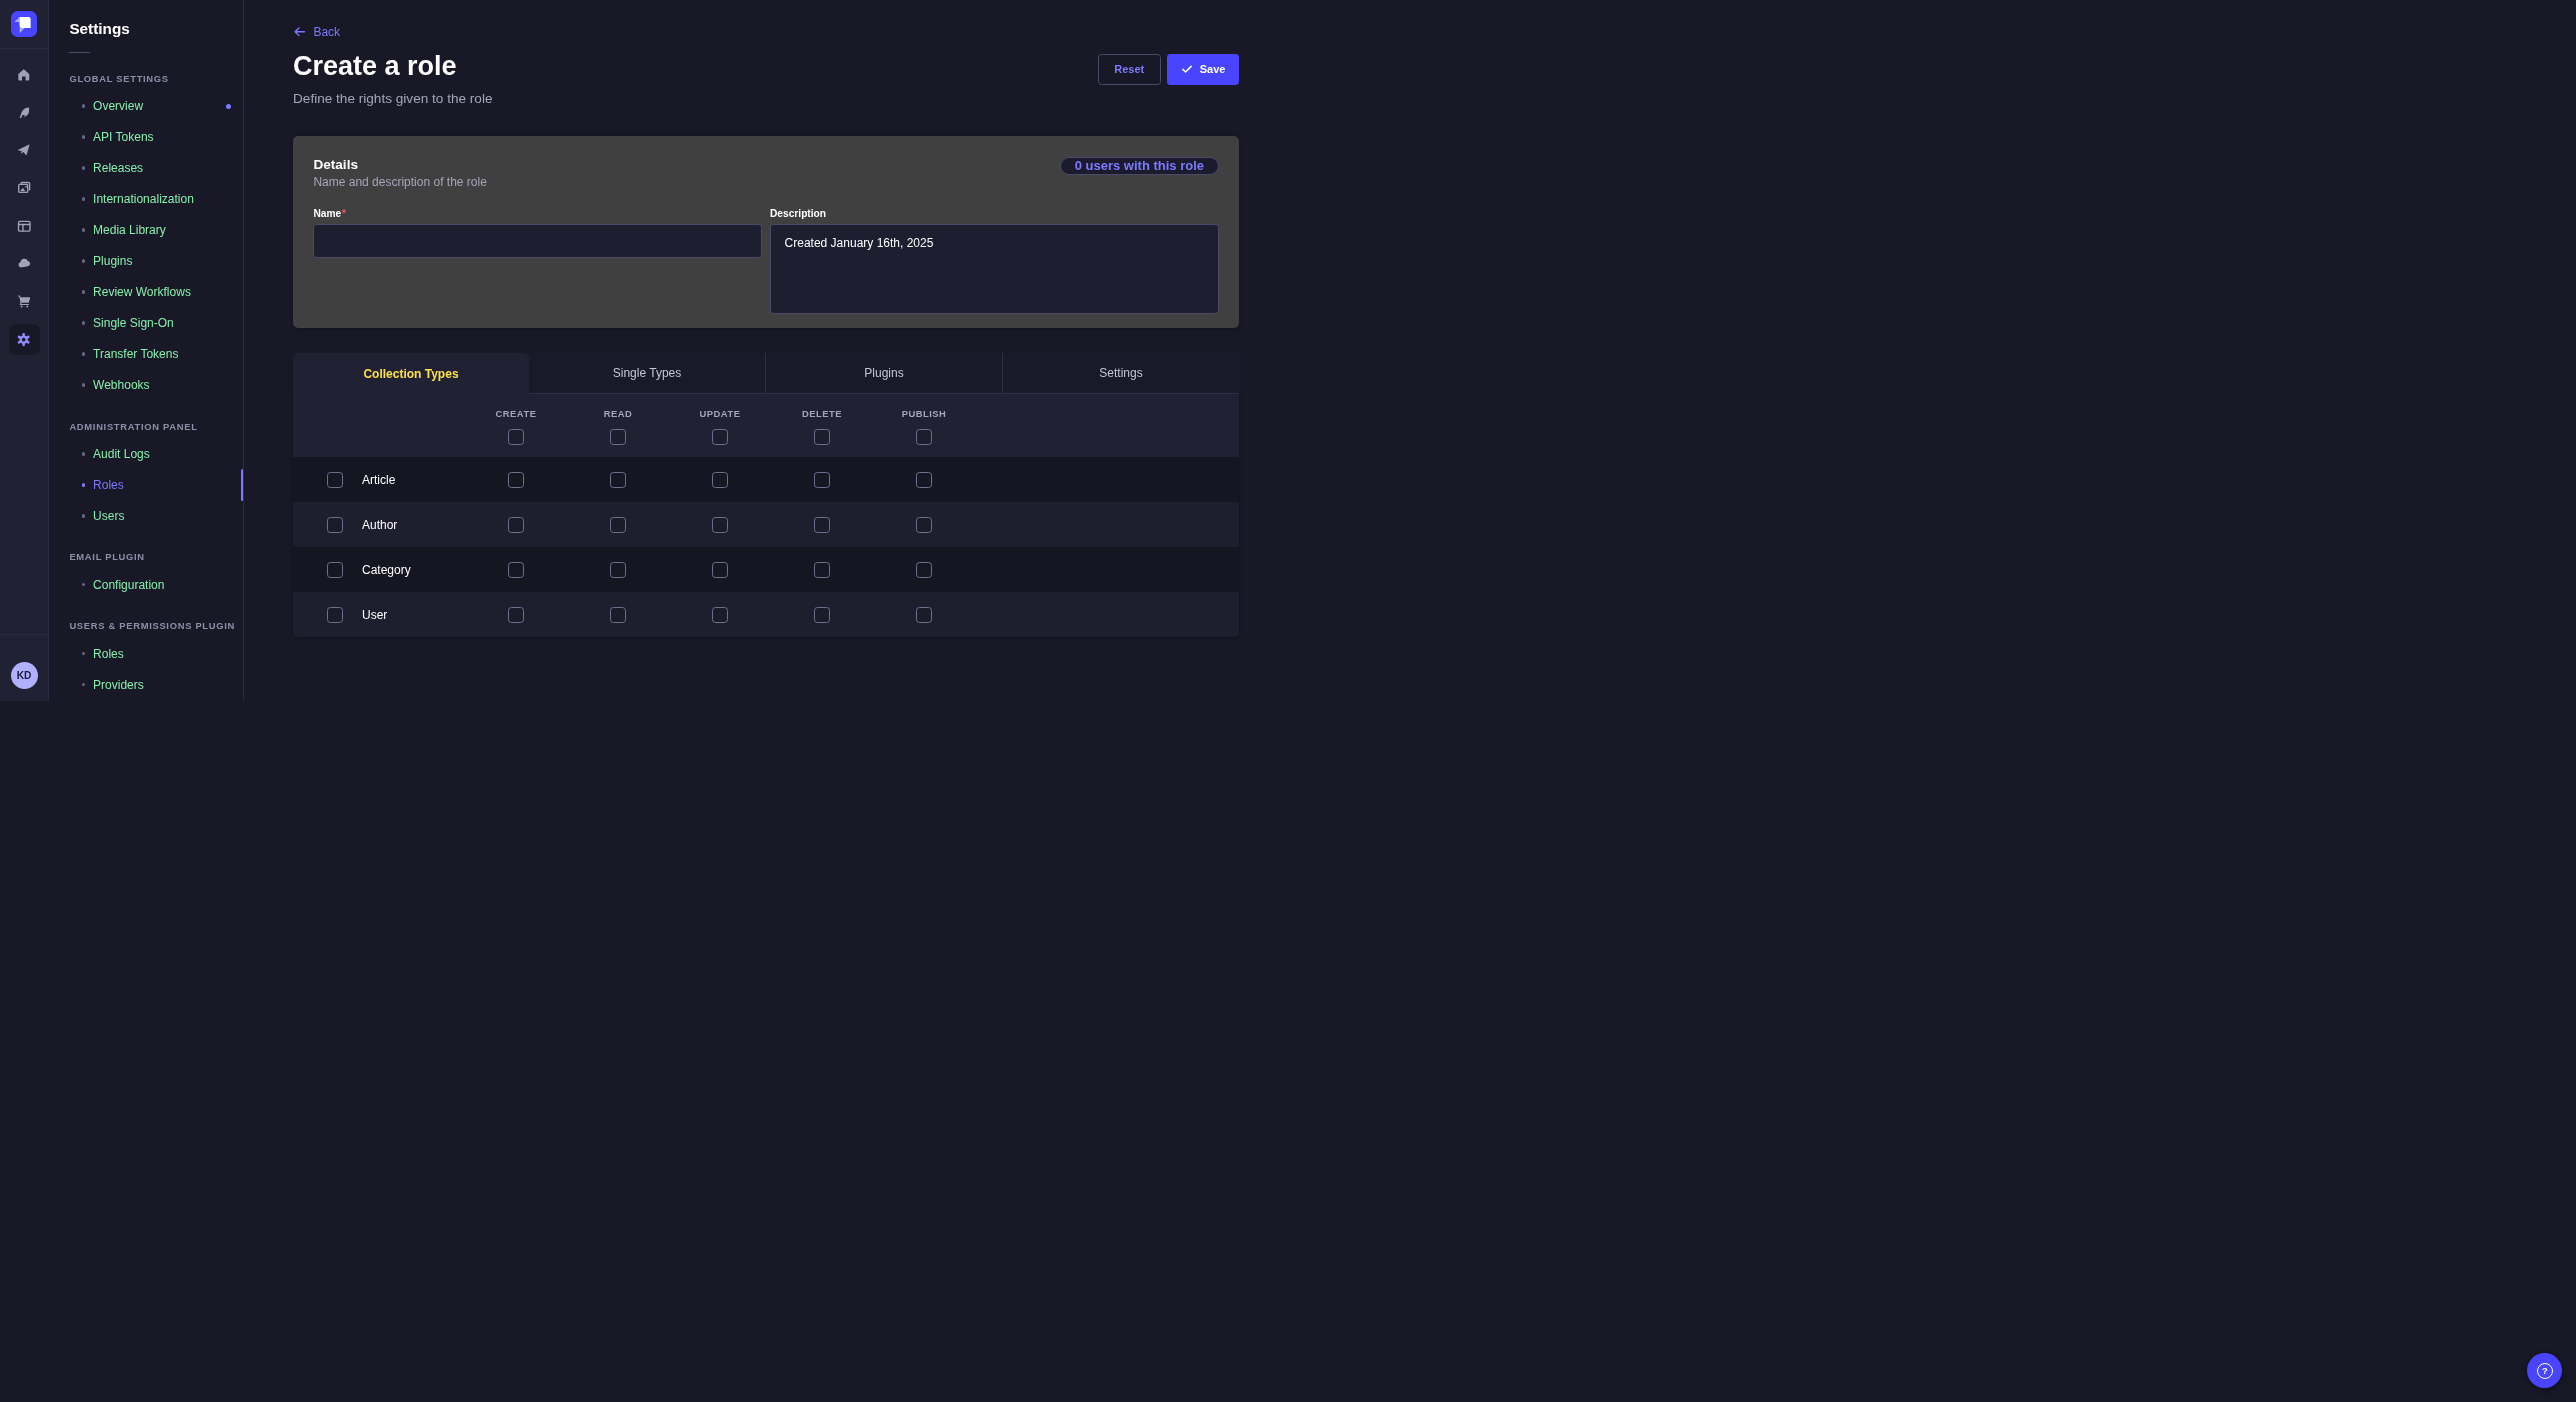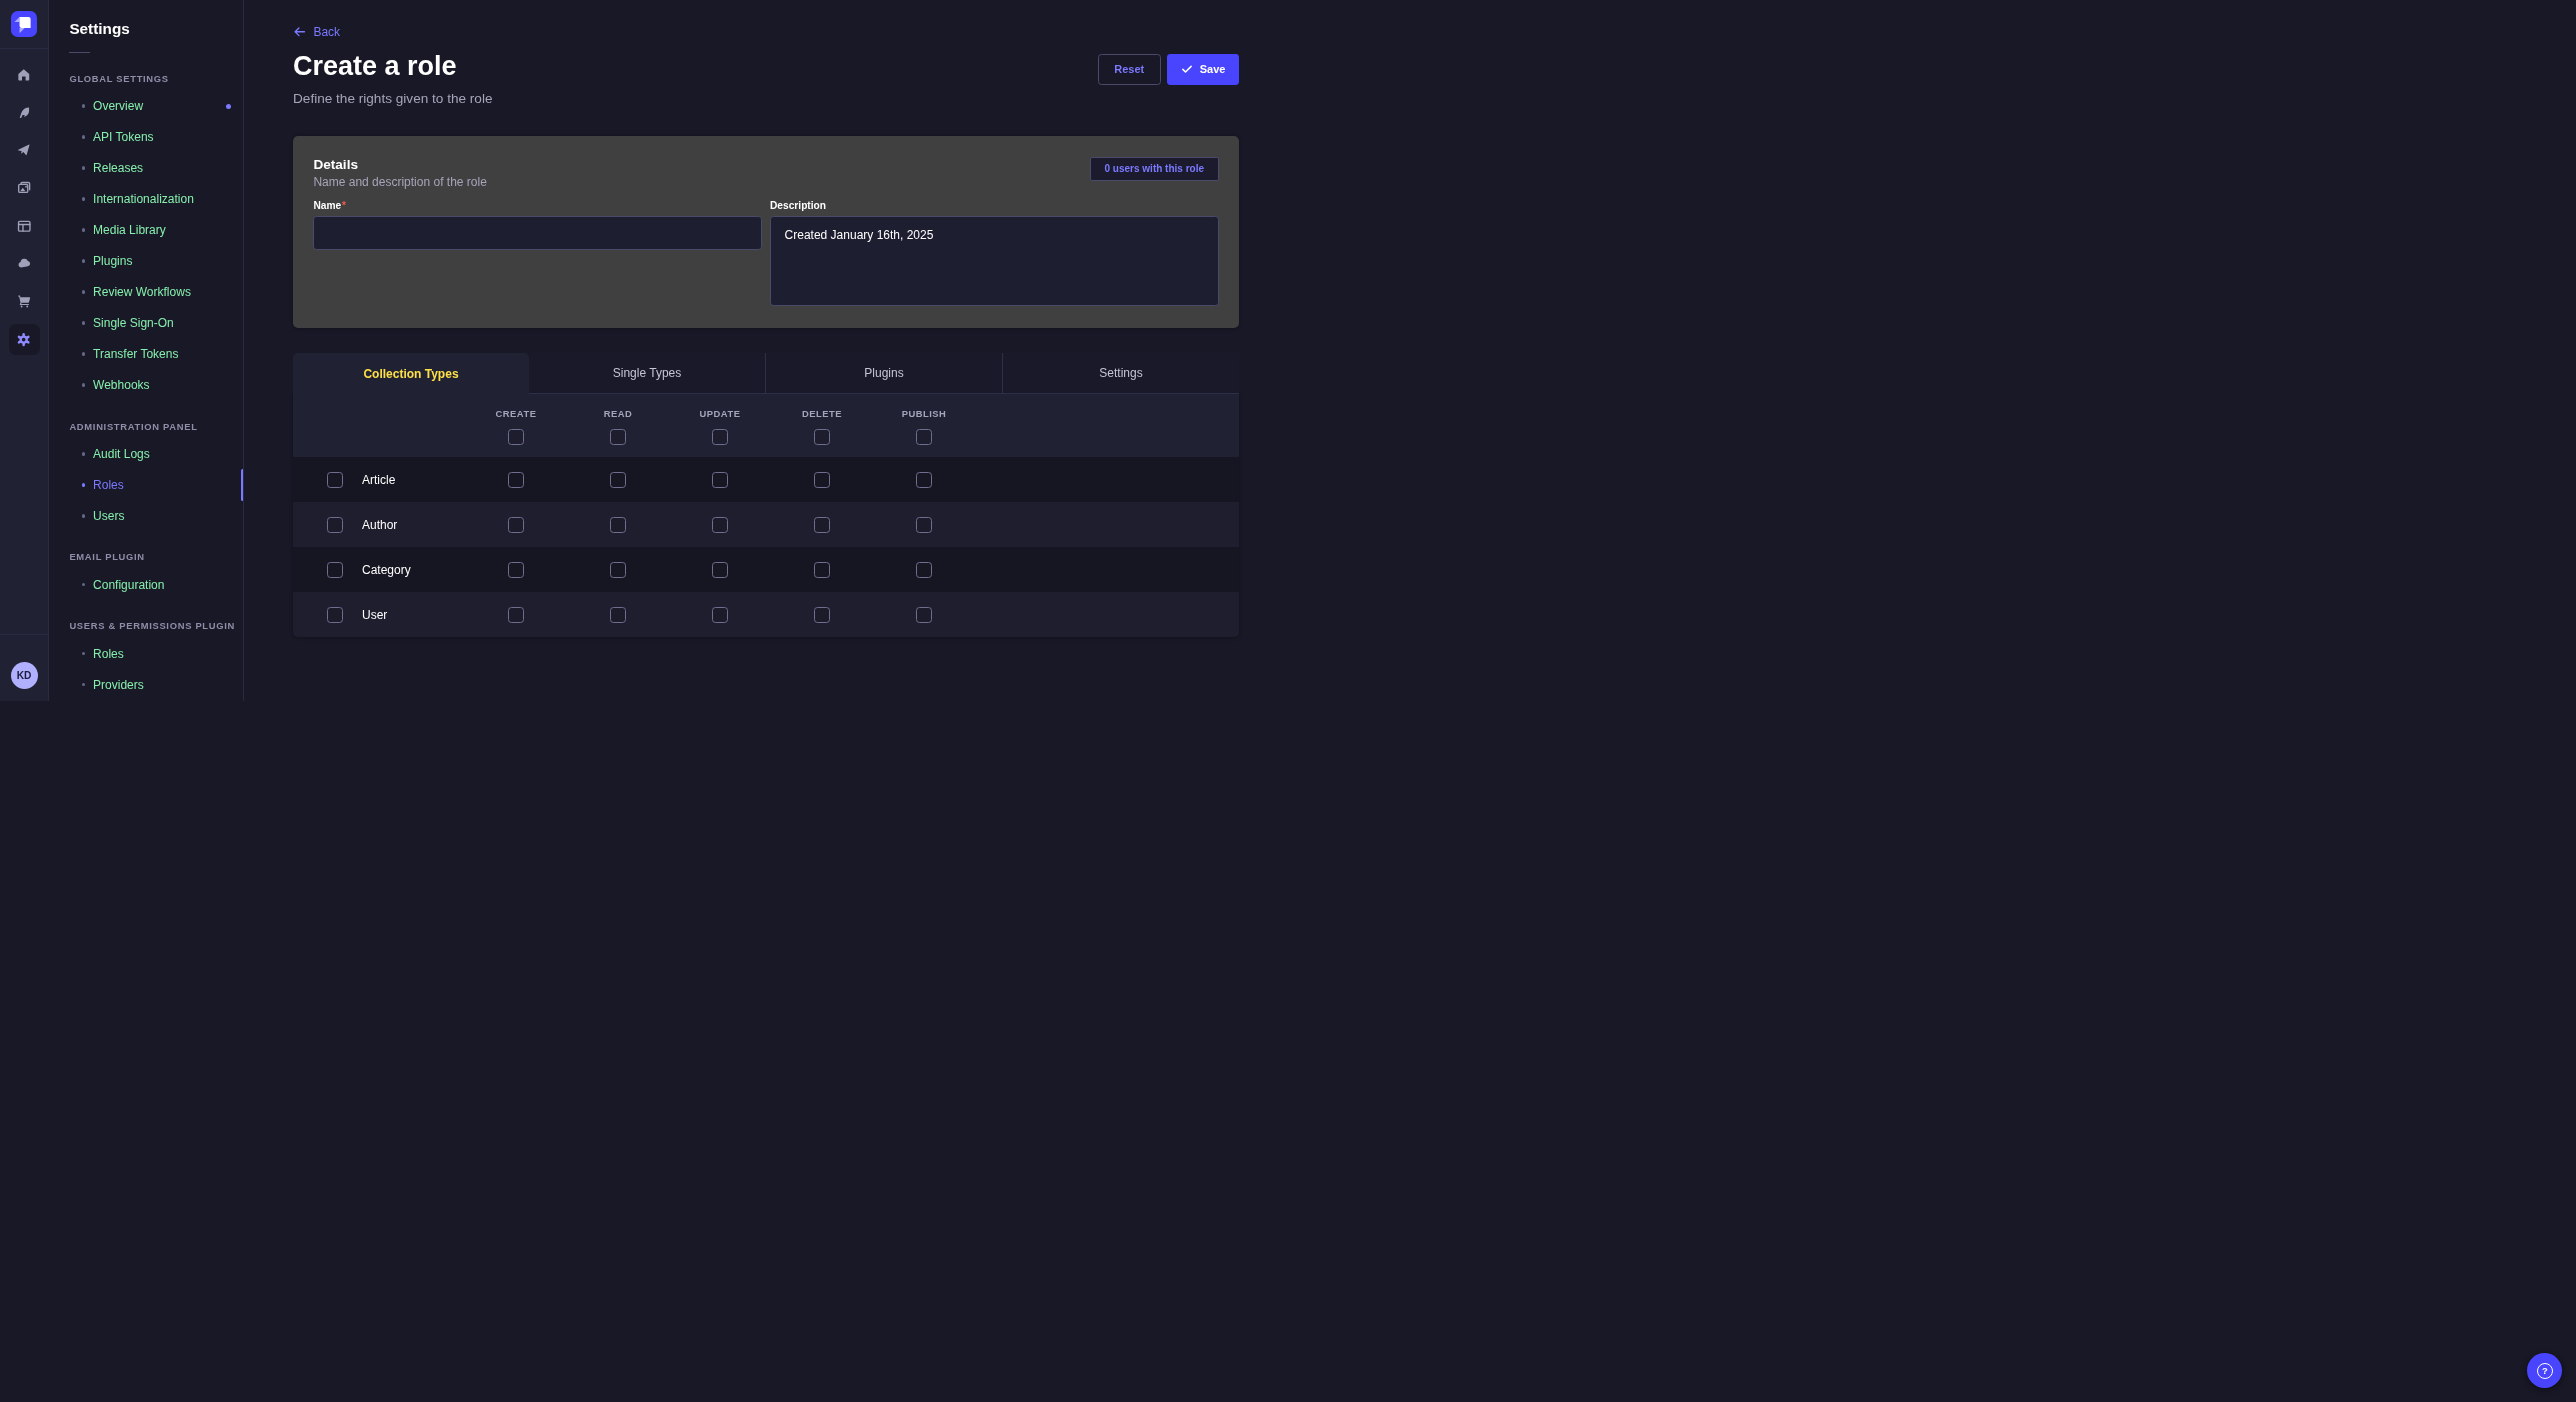--- a/index.html
+++ b/index.html
@@ -56,24 +56,24 @@
   .hdr-buttons { display:flex; gap:6.8px; margin-top:3.4px; }
   .btn { height:31px; border-radius:3.4px; font-size:11px; font-weight:bold; display:flex;
     align-items:center; justify-content:center; cursor:pointer; font-family:inherit; }
   .btn-reset { padding:0 15.3px; border:0.9px solid #4a4a6a; background:transparent; color:#7b79ff; }
   .btn-save { padding:0 13.6px; border:none; background:#4945ff; color:#fff; gap:6.8px; }
   
   .card { background:#404040; border-radius:5.1px; box-shadow:0 0.9px 3.4px rgba(0,0,0,.25); }
   .details-card { margin-top:30px; height:192px; padding:20.4px; position:relative; }
   .details-title { font-size:13.6px; font-weight:bold; }
   .details-sub { font-size:12px; color:#a5a5ba; margin-top:3.4px; }
-  .users-btn { position:absolute; top:20.4px; right:20.4px; height:24px; padding:0 13.6px;
-    border:0.9px solid #4a4a6a; border-radius:2px; background:#1b1b2d; color:#7b79ff;
-    font-size:10px; font-weight:bold; display:flex; align-items:center; cursor:pointer; font-family:inherit; }
-  .fields { display:grid; grid-template-columns:1fr 1fr; gap:8px; margin-top:11px; }
+  .users-btn { position:absolute; top:20.4px; right:20.4px; height:18px; padding:0 13.6px;
+    border:0.9px solid #4a4a6a; border-radius:10px; background:#1b1b2d; color:#7b79ff;
+    font-size:13px; font-weight:bold; display:flex; align-items:center; cursor:pointer; font-family:inherit; }
+  .fields { display:grid; grid-template-columns:1fr 1fr; gap:8px; margin-top:19px; }
   .field-label { font-size:10.2px; font-weight:bold; color:#fff; margin-bottom:5.1px; }
   .req { color:#ee5e52; margin-left:0.9px; }
   .text-input { width:100%; height:34px; background:#1e1e31; border:0.9px solid #4a4a6a; border-radius:3.4px;
     color:#fff; font-size:12px; padding:0 13.6px; font-family:inherit; outline:none; }
   .textarea { width:100%; height:90px; background:#1e1e31; border:0.9px solid #4a4a6a; border-radius:3.4px;
     color:#fff; font-size:12px; padding:10.2px 13.6px; font-family:inherit; resize:none; outline:none; line-height:17px; }
   
   .tabs { display:flex; margin-top:25px; }
   .tab { flex:1; height:41px; display:flex; align-items:center; justify-content:center;
     font-size:12px; color:#c5c5d3; background:#19192a; border-bottom:0.9px solid #2e2e48; cursor:pointer; }

